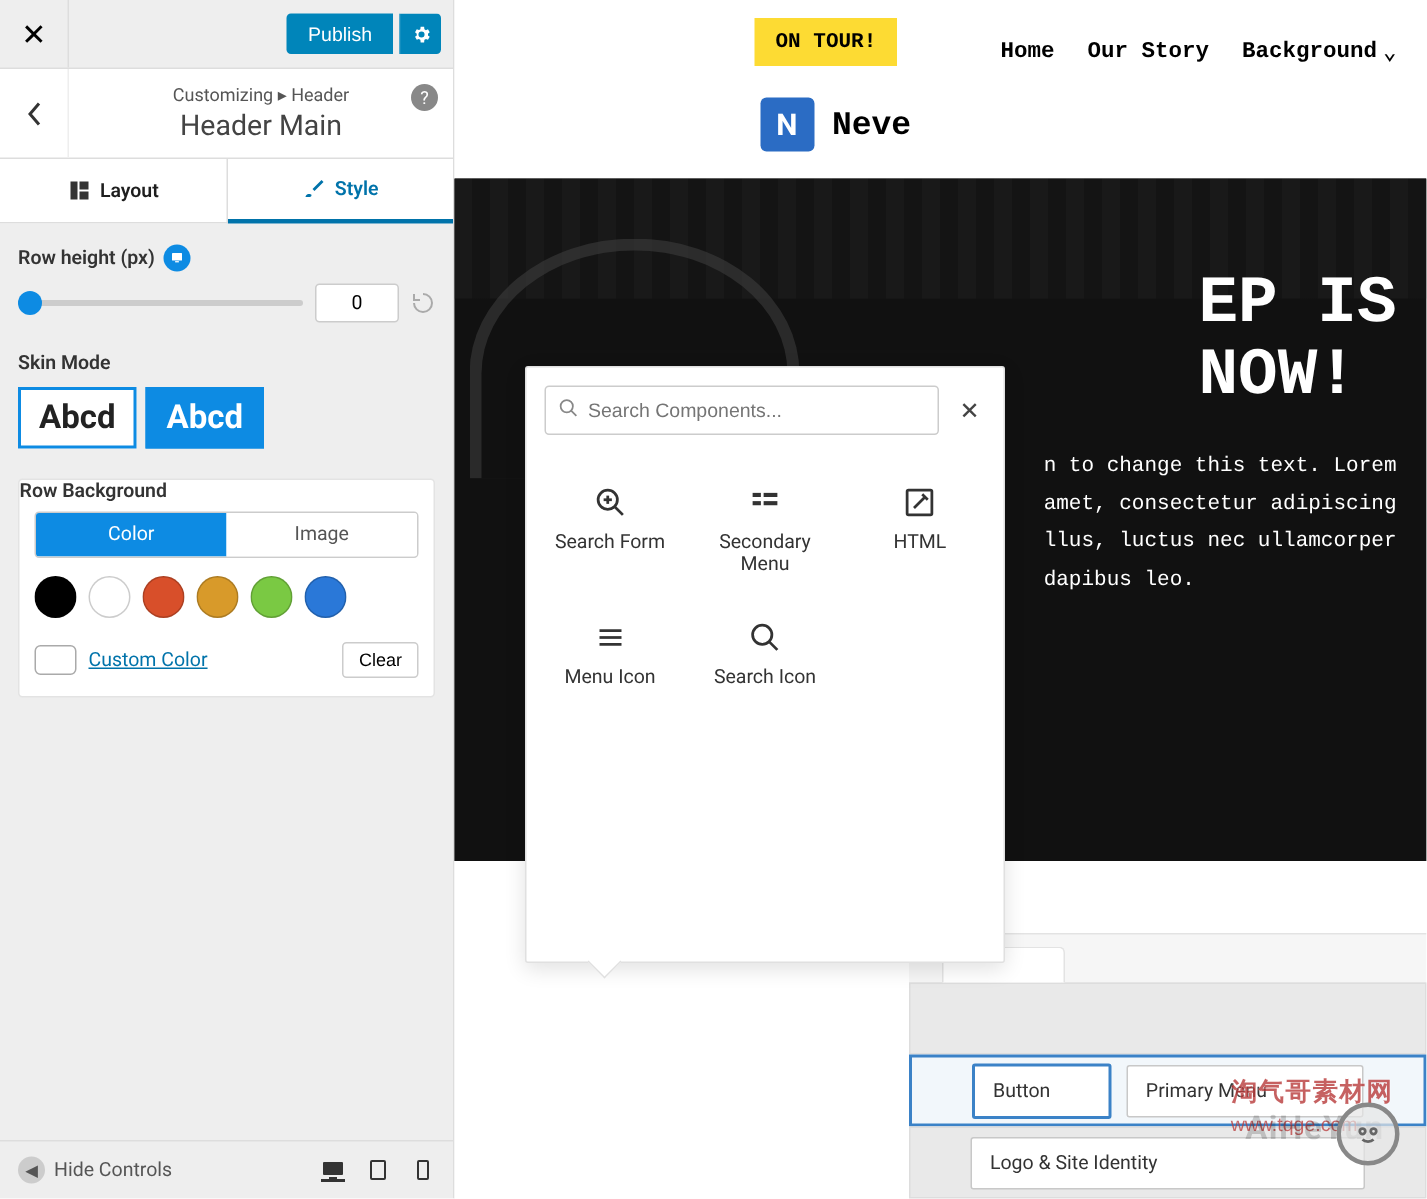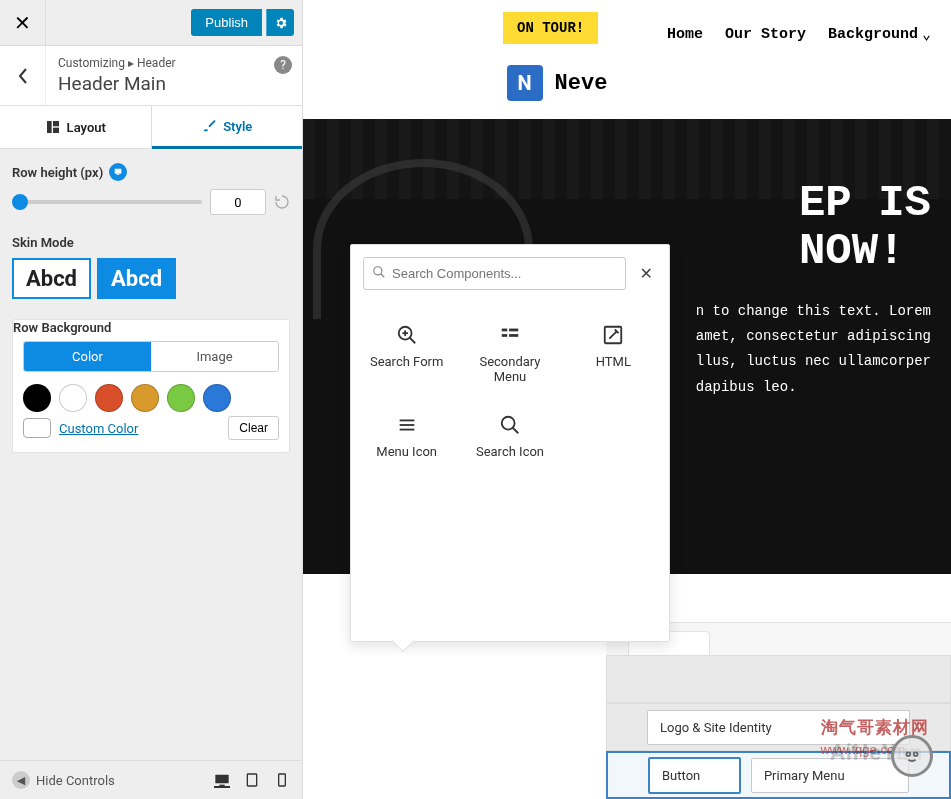--- a/index.html
+++ b/index.html
@@ -8,21 +8,21 @@
   
   .sidebar { position: absolute; left: 0; top: 0; width: 303px; height: 799px; background: #eeeeee; border-right: 1px solid #ddd; display: flex; flex-direction: column; }
   .top-bar { display: flex; height: 46px; background: #eee; border-bottom: 1px solid #ddd; }
   .close-btn { width: 46px; display: flex; align-items: center; justify-content: center; font-size: 20px; cursor: pointer; border-right: 1px solid #ddd; }
   .top-right { flex: 1; display: flex; justify-content: flex-end; align-items: center; padding-right: 8px; gap: 4px; }
   .publish { background: #0085ba; color: #fff; border: none; padding: 6px 14px; font-size: 13px; cursor: pointer; border-radius: 3px 0 0 3px; }
   .gear { background: #0085ba; color: #fff; width: 28px; height: 27px; display: flex; align-items: center; justify-content: center; border-left: 1px solid rgba(255,255,255,.3); cursor: pointer; border-radius: 0 3px 3px 0; }
 
   .breadcrumb-section { display: flex; border-bottom: 1px solid #ddd; background: #fff; }
   .back-arrow { width: 46px; display: flex; align-items: center; justify-content: center; font-size: 20px; cursor: pointer; border-right: 1px solid #eee; }
-  .breadcrumb-text { padding: 10px 12px; flex: 1; position: relative; }
+  .breadcrumb-text { padding: 10px 12px; flex: 1; position: relative; text-align: center; }
   .bc-line { font-size: 12px; color: #555; }
   .bc-title { font-size: 19px; color: #444; font-weight: 400; margin-top: 2px; }
   .help-icon { position: absolute; right: 10px; top: 10px; width: 18px; height: 18px; border-radius: 50%; background: #888; color: #fff; font-size: 12px; display: flex; align-items: center; justify-content: center; }
 
   .tabs { display: flex; background: #fff; }
   .tab { flex: 1; text-align: center; padding: 12px 0; font-size: 13px; font-weight: 600; cursor: pointer; display: flex; align-items: center; justify-content: center; gap: 6px; }
   .tab.inactive { border-bottom: 1px solid #ddd; border-right: 1px solid #ddd; color: #1e1e1e; background: #fff; }
   .tab.active { border-bottom: 3px solid #0073aa; color: #0073aa; }
   .tab-icon { width: 16px; height: 16px; display: inline-flex; }
 
@@ -44,21 +44,21 @@
   .skin-chip.dark { background: #0d8be3; color: #fff; }
 
   .bg-tabs { display: flex; border: 1px solid #ccc; border-radius: 3px; overflow: hidden; width: 100%; }
   .bg-tab { flex: 1; text-align: center; padding: 7px 0; font-size: 13px; cursor: pointer; }
   .bg-tab.active { background: #0d8be3; color: #fff; }
   .bg-tab.inactive { background: #fff; color: #555; }
 
   .swatches { display: flex; gap: 8px; margin-top: 12px; }
   .swatch { width: 28px; height: 28px; border-radius: 50%; cursor: pointer; border: 1px solid rgba(0,0,0,.2); }
 
-  .custom-row { display: flex; align-items: center; justify-content: space-between; margin-top: 4px; }
+  .custom-row { display: flex; align-items: center; justify-content: space-between; margin-top: 16px; }
   .custom-left { display: flex; align-items: center; gap: 8px; }
   .custom-box { width: 28px; height: 20px; border: 1px solid #aaa; border-radius: 4px; background: #fff; }
   .custom-link { color: #0073aa; font-size: 13px; text-decoration: underline; cursor: pointer; }
   .clear-btn { border: 1px solid #ccc; background: #fff; padding: 4px 10px; font-size: 12px; cursor: pointer; border-radius: 3px; }
 
   .footer-bar { display: flex; align-items: center; justify-content: space-between; padding: 10px 12px; border-top: 1px solid #ddd; background: #eee; }
   .hide-controls { display: flex; align-items: center; gap: 6px; font-size: 13px; color: #555; cursor: pointer; }
   .hide-chevron { width: 18px; height: 18px; border-radius: 50%; background: #ccc; display: flex; align-items: center; justify-content: center; font-size: 11px; }
   .device-icons { display: flex; gap: 14px; color: #444; }
   .device-icon { width: 16px; height: 16px; cursor: pointer; }
@@ -276,26 +276,26 @@
       <div> dapibus leo.</div>
     </div>
   </div>
 
   <div class="builder">
     <div class="builder-tabs">
       <div class="builder-tab"></div>
     </div>
     <div class="builder-rows">
       <div class="builder-row"></div>
-      <div class="builder-row">
-        <div class="chip full">Logo &amp; Site Identity</div>
-      </div>
       <div class="builder-row" style="border:2px solid #3b82c7; background:#f2f7fb;">
         <div class="chip selected w1">Button</div>
         <div class="chip w2">Primary Menu</div>
+      </div>
+      <div class="builder-row">
+        <div class="chip full">Logo &amp; Site Identity</div>
       </div>
     </div>
   </div>
 </div>
 
 <div class="popover" style="height:398px;">
   <div class="pop-header">
     <div class="search-wrap">
       <span>
         <svg width="14" height="14" viewBox="0 0 24 24" fill="none" stroke="#888" stroke-width="2">

